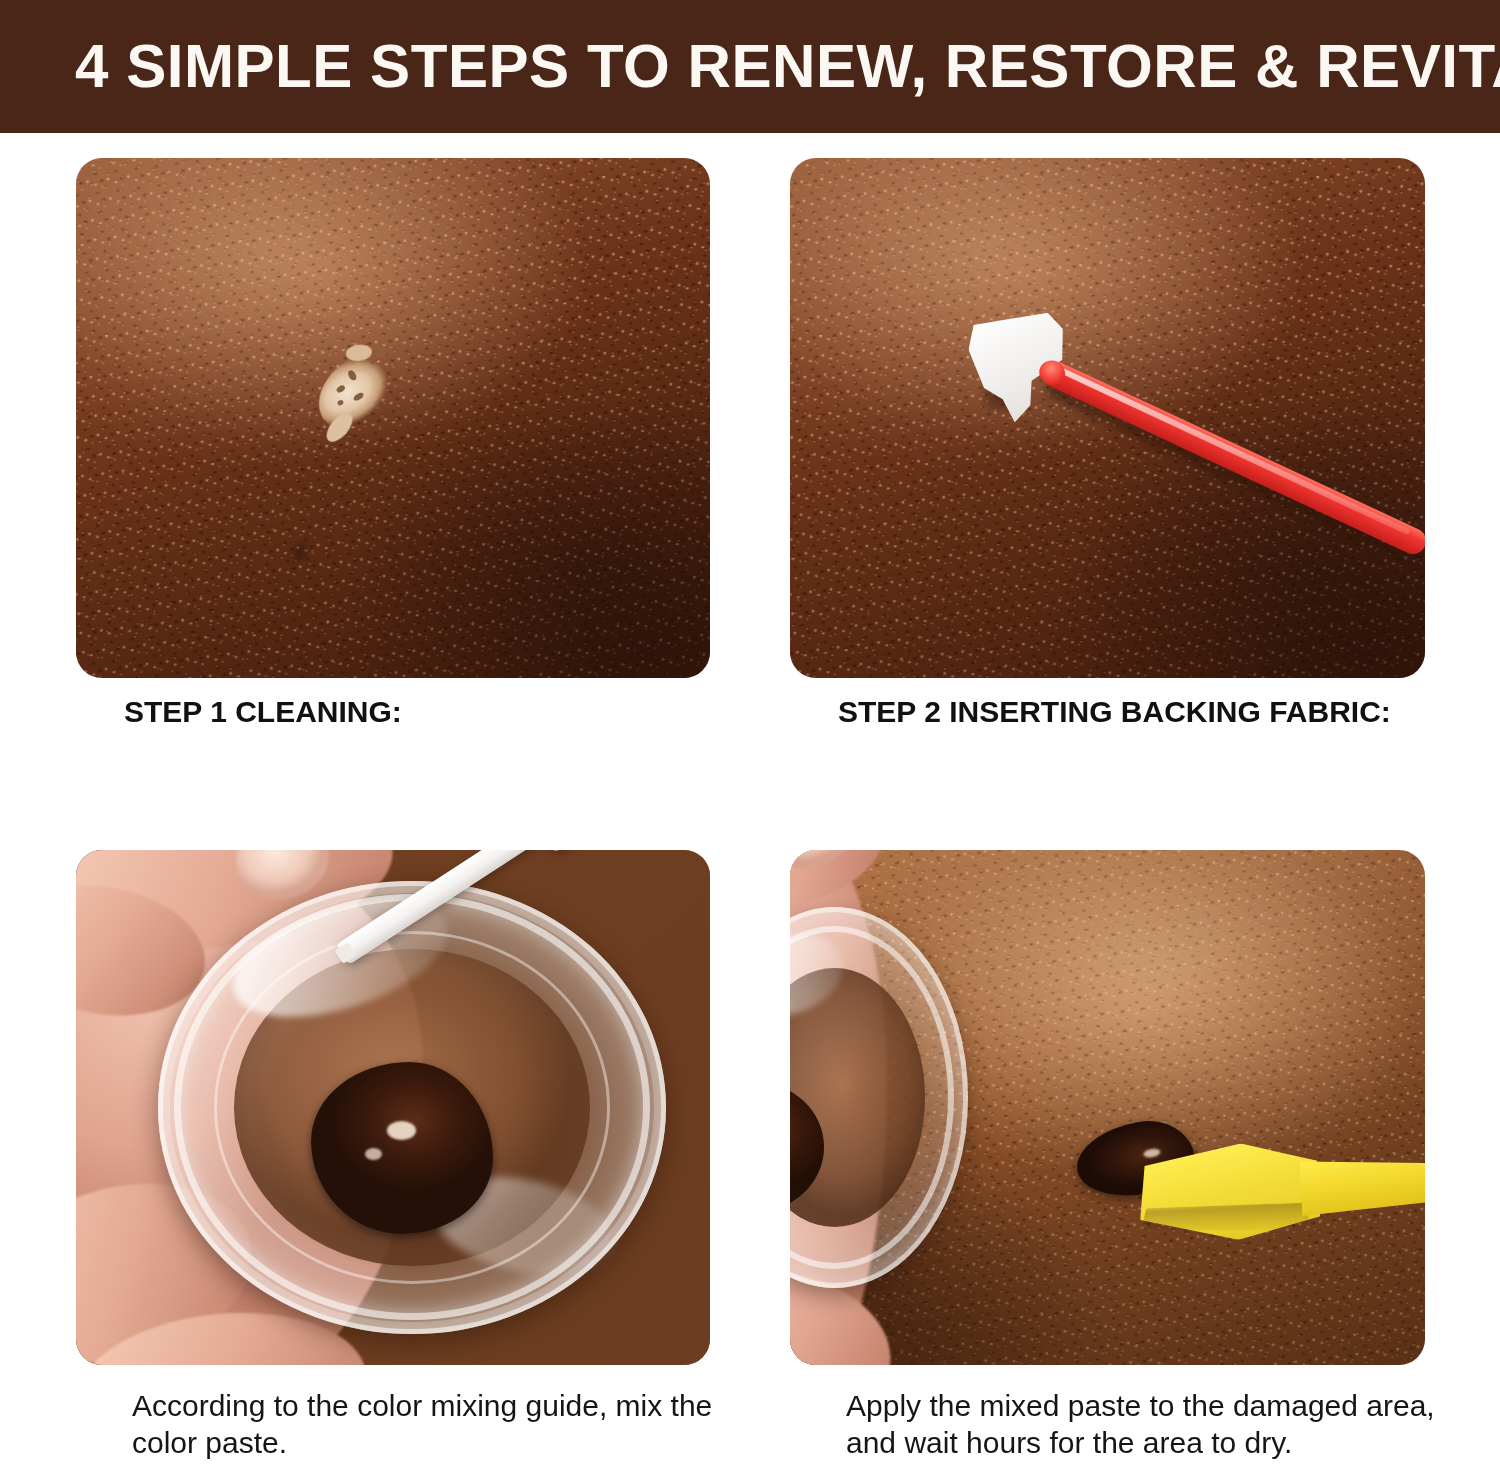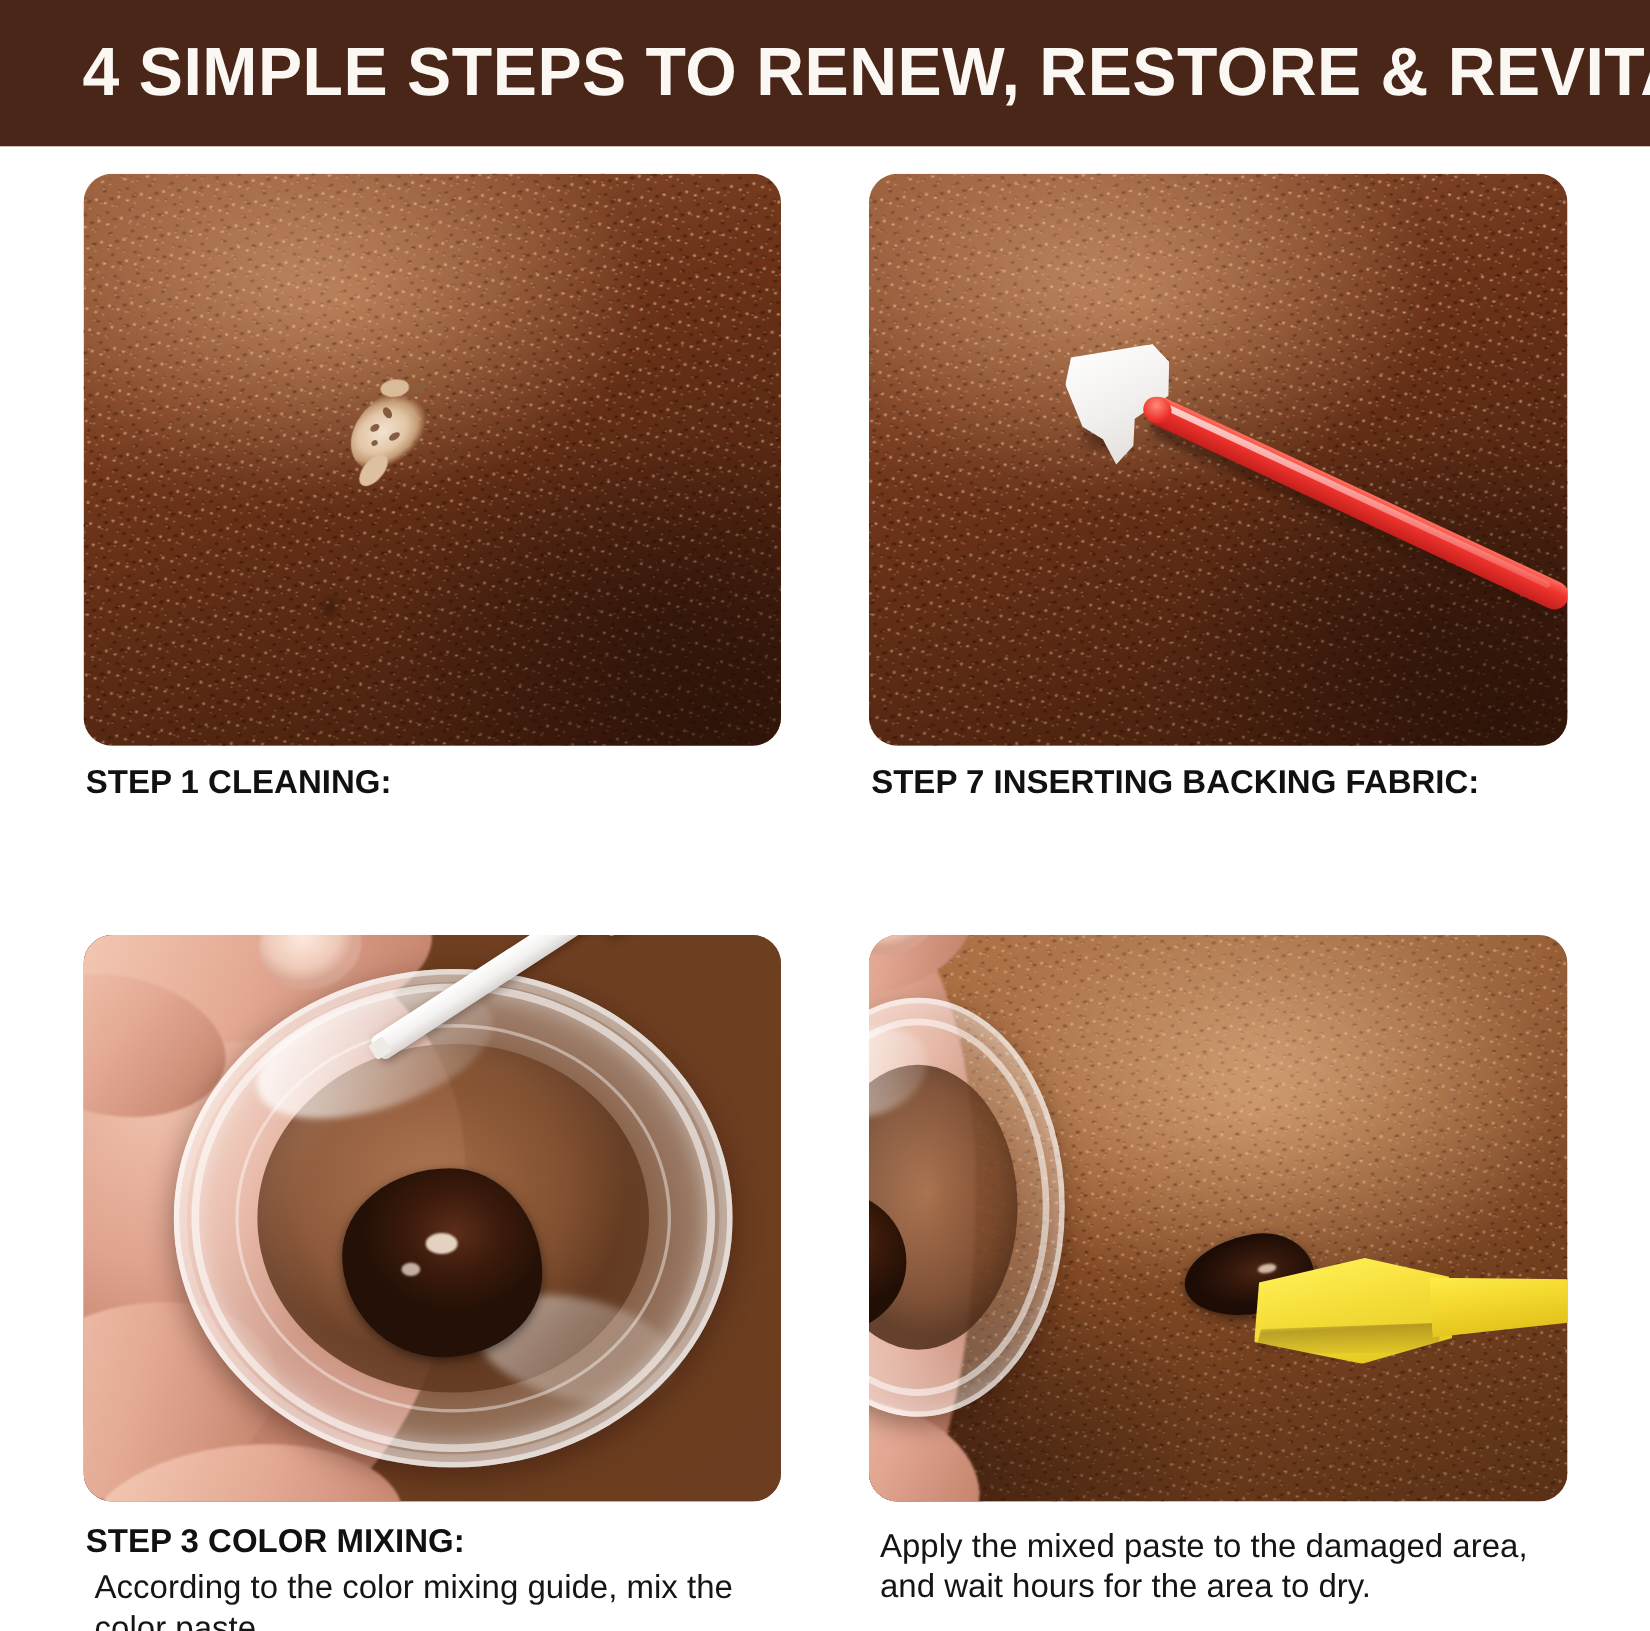--- a/index.html
+++ b/index.html
@@ -37,21 +37,21 @@
   .photo{
     position:absolute;
     border-radius:26px;
     overflow:hidden;
   }
   .p1{left:76px;  top:25px;  width:634px; height:520px;}
   .p2{left:790px; top:25px;  width:635px; height:520px;}
   .p3{left:76px;  top:717px; width:634px; height:515px;}
   .p4{left:790px; top:717px; width:635px; height:515px;}
 
-  .caption{position:absolute;width:660px;}
+  .caption{position:absolute;width:660px;margin-left:46px;}
   .t1{left:78px;  top:560px;}
   .t2{left:792px; top:560px;}
   .t3{left:78px;  top:1250px;}
   .t4{left:792px; top:1250px;}
 
   .step-head{
     font-size:30px;
     font-weight:bold;
     color:#111111;
     line-height:38px;
@@ -514,25 +514,24 @@
       <div class="edgeshadow"></div>
       <div class="grip"></div>
     </div>
   </div>
 
   <div class="caption t1">
     <div class="step-head">STEP 1 CLEANING:</div>
   </div>
 
   <div class="caption t2">
-    <div class="step-head">STEP 7 INSERTING BACKING FABRIC:</div>
+    <div class="step-head">STEP 2 INSERTING BACKING FABRIC:</div>
   </div>
 
   <div class="caption t3">
-    <div class="step-head">STEP 3 COLOR MIXING:</div>
     <div class="step-body">According to the color mixing guide, mix the color paste.</div>
   </div>
 
   <div class="caption t4">
     <div class="step-body">Apply the mixed paste to the damaged area, and wait hours for the area to dry.</div>
   </div>
 
 </div>
 
 </body></html>

